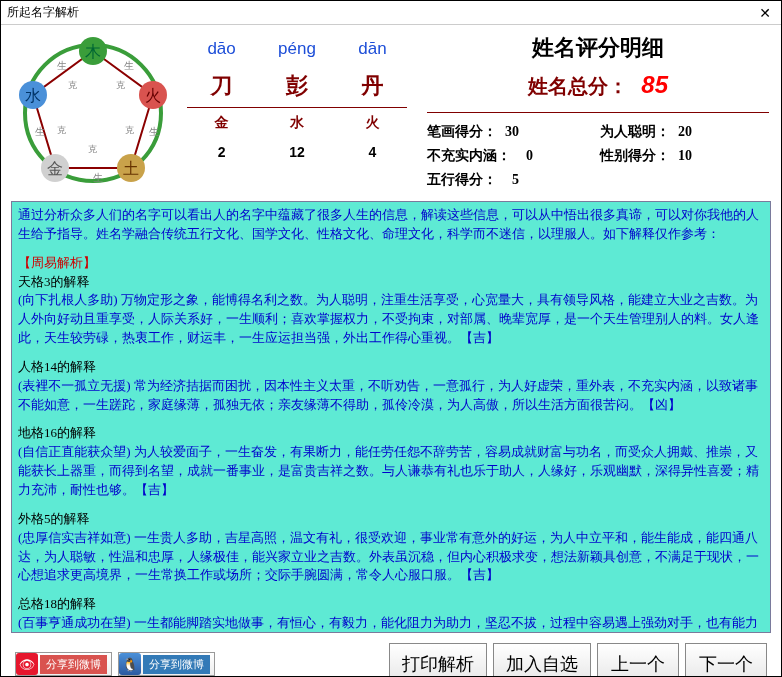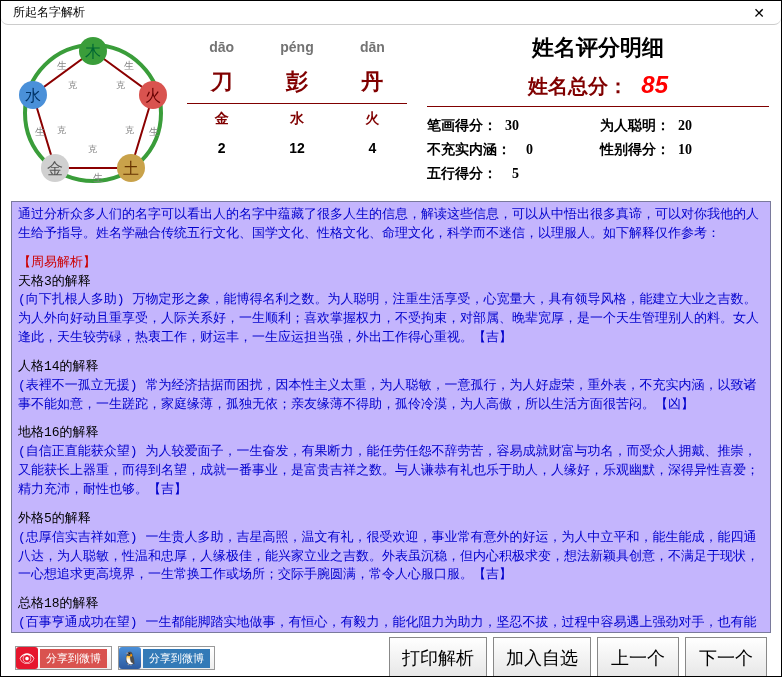--- a/index.html
+++ b/index.html
@@ -1,39 +1,39 @@
 <!DOCTYPE html>
 <html><head>
 <meta charset="utf-8">
 <style>
 * { box-sizing: border-box; margin: 0; padding: 0; }
 body { font-family: "Microsoft YaHei", SimSun, sans-serif; font-size: 12px; background: #fff; width: 782px; height: 677px; overflow: hidden; border: 1px solid #000; }
-.titlebar { height: 24px; background: #fff; border-bottom: 1px solid #ccc; display: flex; align-items: center; justify-content: space-between; padding: 0 8px; border-radius: 7px; }
+.titlebar { height: 24px; background: #fff; border-bottom: 1px solid #ccc; display: flex; align-items: center; justify-content: space-between; padding: 0 2px; }
 .titlebar-title { font-size: 12px; padding-left: 4px; }
 .titlebar-close { width: 28px; height: 18px; display: flex; align-items: center; justify-content: center; font-size: 14px; cursor: pointer; }
 .top-section { display: flex; padding: 8px 12px 4px 12px; }
 .star-diagram { width: 162px; height: 160px; position: relative; flex-shrink: 0; }
 .pentagon-svg { width: 160px; height: 160px; }
 .name-table { margin-left: 12px; flex: 0 0 220px; }
 .name-table table { border-collapse: collapse; width: 100%; }
 .name-table td { text-align: center; padding: 6px 12px; font-size: 14px; }
-.name-table .pinyin { color: #737373; font-weight: bold; font-size: 14px; }
+.name-table .pinyin { color: #1d4ed8; font-weight: normal; font-size: 17px; }
 .name-table .char-row td { font-size: 22px; font-family: KaiTi, serif; color: #800000; font-weight: bold; }
 .name-table .char-row { border-bottom: 1px solid #800000; }
 .name-table .element-row td { color: #800000; font-weight: bold; font-size: 14px; }
 .name-table .stroke-row td { font-weight: bold; }
 .score-section { flex: 1; padding-left: 20px; }
 .score-title { text-align: center; font-size: 22px; font-weight: bold; font-family: KaiTi, serif; margin-bottom: 8px; }
-.total-score-row { text-align: center; margin-bottom: 10px; border-bottom: 1px solid #800000; padding-bottom: 6px; }
+.total-score-row { text-align: center; margin-bottom: 10px; border-bottom: 1px solid #800000; padding-bottom: 12px; }
 .total-label { font-size: 20px; font-family: KaiTi, serif; color: #800000; font-weight: bold; }
 .total-value { font-size: 24px; color: #ff0000; font-weight: bold; margin-left: 10px; font-family: Arial; font-style: italic; }
 .score-grid { display: grid; grid-template-columns: 1fr 1fr; gap: 6px 4px; font-size: 14px; font-family: KaiTi, serif; font-weight: bold; }
 .score-item { white-space: nowrap; }
 .score-item .val { display: inline-block; min-width: 22px; text-align: right; }
-.analysis-box { margin: 4px 10px 6px 10px; height: 432px; border: 1px solid #7a7a9c; background: #c4b5fd; overflow-y: auto; padding: 4px 6px; font-size: 13px; line-height: 1.45; color: #0000cc; font-family: Liberation Mono, monospace; }
+.analysis-box { margin: 4px 10px 12px 10px; height: 432px; border: 1px solid #7a7a9c; background: #5eead4; overflow-y: auto; padding: 4px 6px; font-size: 13px; line-height: 1.45; color: #0000cc; font-family: Liberation Serif, serif; }
 .analysis-box .para { margin-bottom: 10px; }
 .analysis-box .red { color: #cc0000; }
 .analysis-box .black { color: #000; text-align: right; }
 .bottom-bar { height: 38px; display: flex; align-items: center; padding: 2px 14px; gap: 6px; }
 .share-btn { display: inline-flex; align-items: center; height: 24px; border: 1px solid #999; background: linear-gradient(#fff,#eee); padding: 0 4px 0 0; cursor: pointer; font-size: 12px; gap: 2px; }
 .share-btn .icon { width: 22px; height: 22px; display: flex; align-items: center; justify-content: center; color: #fff; font-size: 13px; }
 .weibo-icon { background: #e6162d; border-radius: 3px; }
 .qq-icon { background: linear-gradient(#4a90d9,#2c5aa0); border-radius: 3px; }
 .share-btn .txt { background: #d9534f; color: #fff; padding: 2px 6px; font-size: 11px; }
 .share-btn.qq .txt { background: #337ab7; }
@@ -124,21 +124,21 @@
 
 <div class="analysis-box">
   <div class="para">通过分析众多人们的名字可以看出人的名字中蕴藏了很多人生的信息，解读这些信息，可以从中悟出很多真谛，可以对你我他的人生给予指导。姓名学融合传统五行文化、国学文化、性格文化、命理文化，科学而不迷信，以理服人。如下解释仅作参考：</div>
   <div class="para">
     <span class="red">【周易解析】</span><br>
     <span class="black">天格3的解释</span><br>
     <span>(向下扎根人多助) 万物定形之象，能博得名利之数。为人聪明，注重生活享受，心宽量大，具有领导风格，能建立大业之吉数。为人外向好动且重享受，人际关系好，一生顺利；喜欢掌握权力，不受拘束，对部属、晚辈宽厚，是一个天生管理别人的料。女人逢此，天生较劳碌，热衷工作，财运丰，一生应运担当强，外出工作得心重视。【吉】</span>
   </div>
   <div class="para">
     <span class="black">人格14的解释</span><br>
-    <span>(表裡不一孤立无援) 常为经济拮据而困扰，因本性主义太重，为人聪敏，一意孤行，为人好虚荣，重外表，不充实内涵，以致诸事不能如意，一生蹉跎，家庭缘薄，孤独无依；亲友缘薄不得助，孤伶冷漠，为人高傲，所以生活方面很苦闷。【凶】</span>
+    <span>(表裡不一孤立无援) 常为经济拮据而困扰，因本性主义太重，不听劝告，一意孤行，为人好虚荣，重外表，不充实内涵，以致诸事不能如意，一生蹉跎，家庭缘薄，孤独无依；亲友缘薄不得助，孤伶冷漠，为人高傲，所以生活方面很苦闷。【凶】</span>
   </div>
   <div class="para">
     <span class="black">地格16的解释</span><br>
     <span>(自信正直能获众望) 为人较爱面子，一生奋发，有果断力，能任劳任怨不辞劳苦，容易成就财富与功名，而受众人拥戴、推崇，又能获长上器重，而得到名望，成就一番事业，是富贵吉祥之数。与人谦恭有礼也乐于助人，人缘好，乐观幽默，深得异性喜爱；精力充沛，耐性也够。【吉】</span>
   </div>
   <div class="para">
     <span class="black">外格5的解释</span><br>
     <span>(忠厚信实吉祥如意) 一生贵人多助，吉星高照，温文有礼，很受欢迎，事业常有意外的好运，为人中立平和，能生能成，能四通八达，为人聪敏，性温和忠厚，人缘极佳，能兴家立业之吉数。外表虽沉稳，但内心积极求变，想法新颖具创意，不满足于现状，一心想追求更高境界，一生常换工作或场所；交际手腕圆满，常令人心服口服。【吉】</span>
   </div>
   <div class="para">

